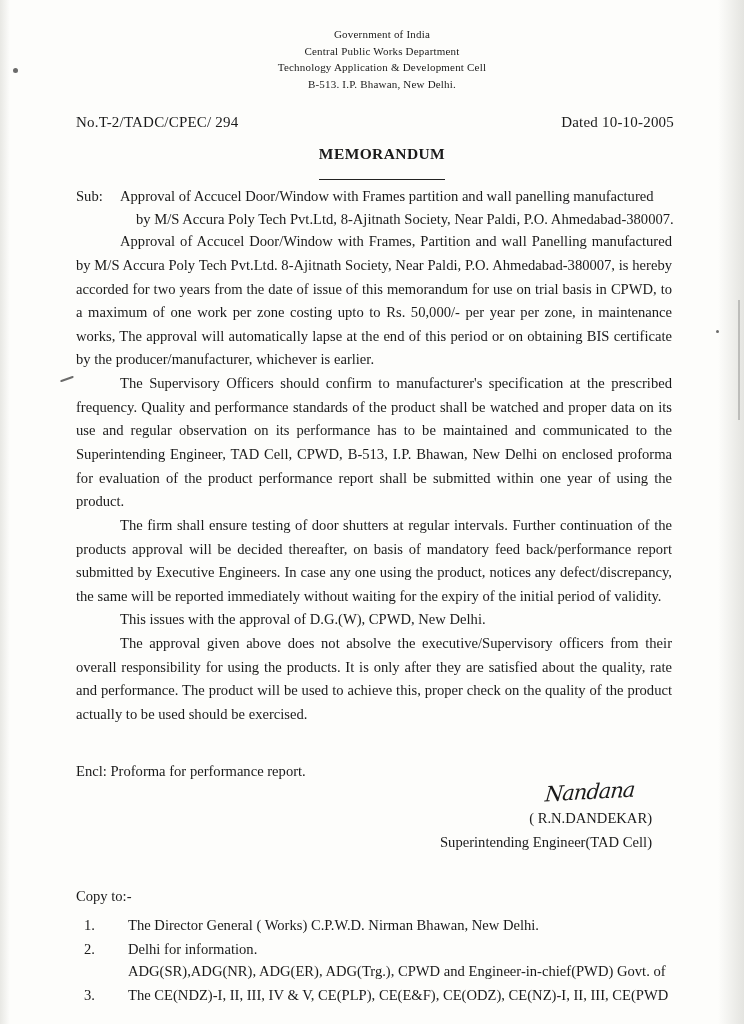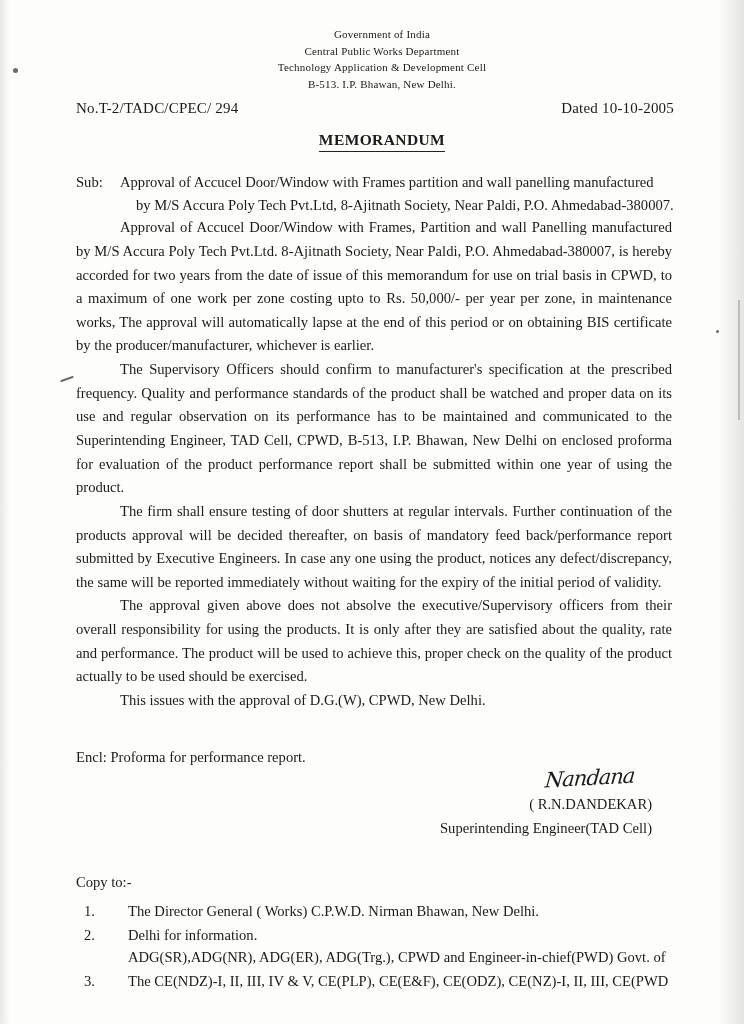--- a/index.html
+++ b/index.html
@@ -59,36 +59,36 @@
   }
   .lh1 { letter-spacing: .2px; }
   .lh2 { letter-spacing: .2px; }
   .lh3 { letter-spacing: .2px; }
   .lh4 { letter-spacing: .2px; }
 
   .refrow {
     display: flex;
     justify-content: space-between;
     align-items: baseline;
-    margin-top: 8px;
+    margin-top: 22px;
     font-size: 15px;
   }
   .refno { letter-spacing: .2px; }
   .dated { letter-spacing: .2px; padding-right: 14px; }
 
   .memo-title {
     text-align: center;
     font-weight: bold;
     font-size: 15.5px;
     margin-top: 14px;
     letter-spacing: .4px;
   }
   .memo-title span {
     border-bottom: 1.4px solid #222;
-    padding-bottom: 3px;
+    padding-bottom: 17px;
   }
 
   .subject {
     margin-top: 22px;
     display: flex;
     font-size: 14.6px;
     line-height: 1.55;
   }
   .sub-label {
     width: 44px;
@@ -191,22 +191,22 @@
       <div class="sub-label">Sub:</div>
       <div class="sub-body">
         <span>Approval of Accucel Door/Window with Frames partition and wall panelling manufactured</span>
         <span class="l2">by M/S Accura Poly Tech Pvt.Ltd, 8-Ajitnath Society, Near Paldi, P.O. Ahmedabad-380007.</span>
       </div>
     </div>
 
     <p class="para gap-lg">Approval of Accucel Door/Window with Frames, Partition and wall Panelling manufactured by M/S Accura Poly Tech Pvt.Ltd. 8-Ajitnath Society, Near Paldi, P.O. Ahmedabad-380007, is hereby accorded  for two years from the date of issue of this memorandum for use on trial basis in CPWD, to a maximum of one work per zone costing upto to Rs. 50,000/- per year per zone, in maintenance works, The approval will automatically lapse at the end of this period or on obtaining BIS certificate by the producer/manufacturer, whichever is earlier.</p>
     <p class="para gap-md">The Supervisory  Officers should confirm to manufacturer's specification at the prescribed frequency. Quality and performance standards of the product shall be watched and proper data on its use and regular observation on its performance has to be maintained and communicated to the Superintending Engineer, TAD Cell, CPWD, B-513, I.P. Bhawan, New Delhi on enclosed proforma for evaluation of the product performance report shall be submitted within one year of using the product.</p>
     <p class="para gap-md">The firm shall ensure testing of door shutters at regular intervals. Further continuation of the products approval will be decided thereafter, on basis of mandatory feed back/performance report submitted by Executive Engineers. In case any one using the product, notices any defect/discrepancy, the same will be reported immediately without  waiting for the expiry of the initial period of validity.</p>
+    <p class="para gap-md">This issues with the approval of D.G.(W), CPWD, New Delhi.</p>
     <p class="para gap-md">The approval given above does not absolve the executive/Supervisory  officers from their overall responsibility  for using the products. It is only after they are satisfied about the quality, rate and performance. The product will be used to achieve  this, proper check on the quality of the product actually to be used should be exercised.</p>
-    <p class="para gap-md">This issues with the approval of D.G.(W), CPWD, New Delhi.</p>
 
     <div class="encl">Encl: Proforma for performance report.</div>
 
     <div class="sign-block">
       <div class="signature">Nandana</div>
       <div>( R.N.DANDEKAR)</div>
       <div>Superintending Engineer(TAD Cell)</div>
     </div>
 
     <div class="copy-to">

